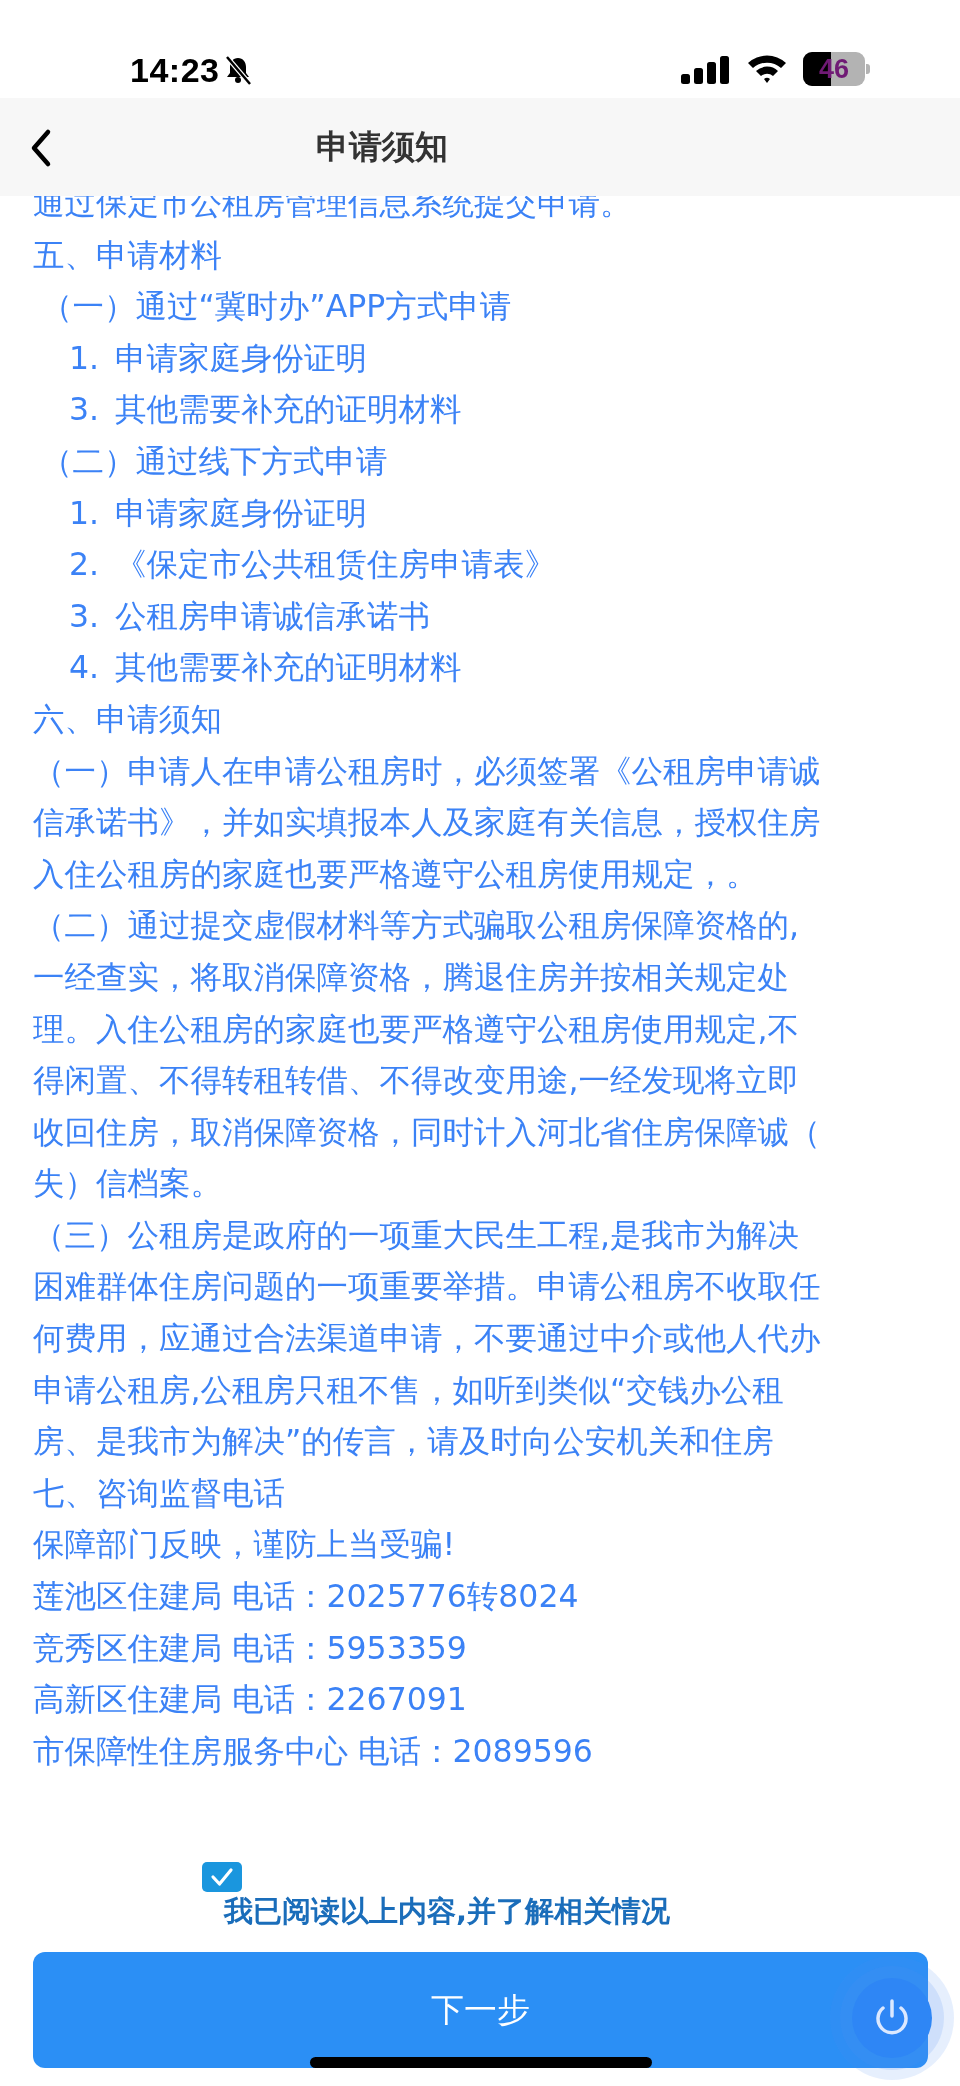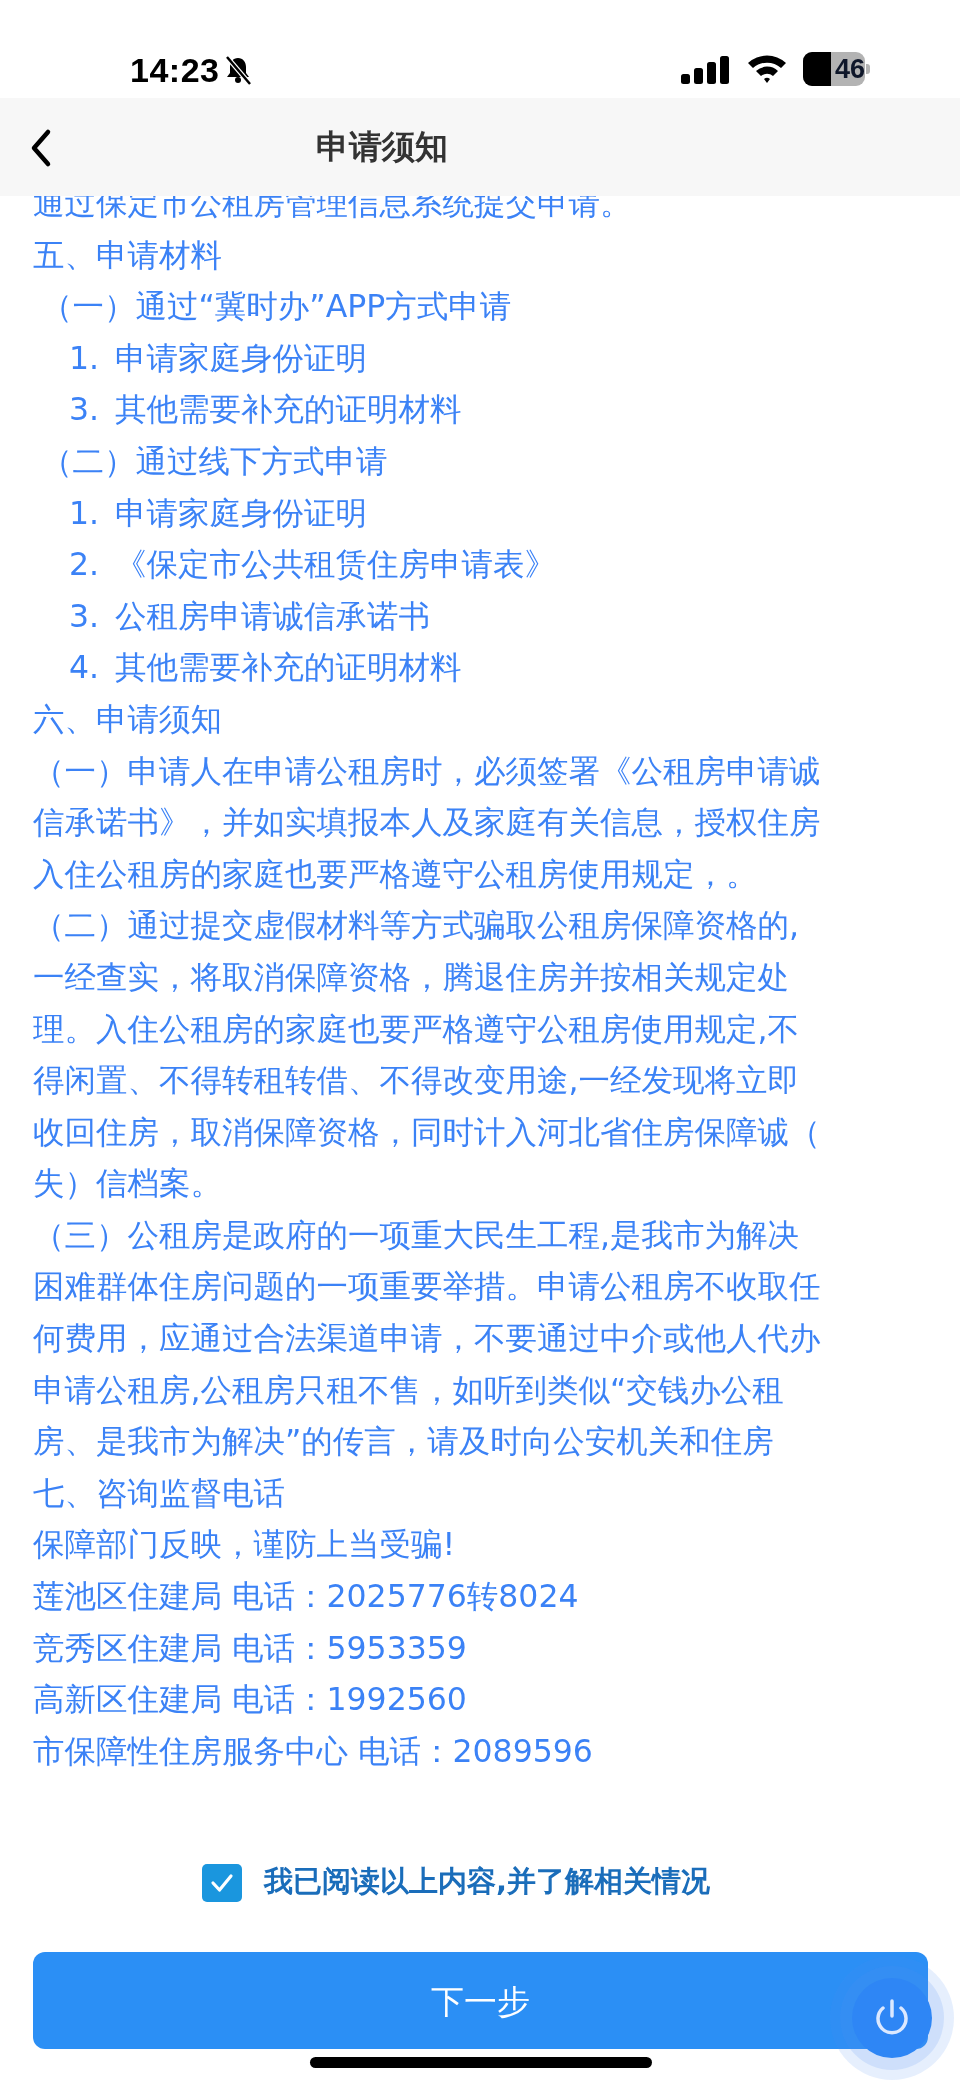--- a/index.html
+++ b/index.html
@@ -11,42 +11,42 @@
   }
   
   .status-bar { position:absolute; left:0; top:0; width:960px; height:98px; background:#ffffff; z-index:5; }
   .sb-time { position:absolute; left:110px; top:50px; font-family:"Liberation Sans",sans-serif; font-weight:bold; font-size:34px; color:#000; letter-spacing:0.5px; line-height:40px;margin-left:20px; }
   .sb-bell { position:absolute; left:222px; top:54px; width:32px; height:32px; }
   .sb-signal { position:absolute; left:681px; top:56px; width:50px; height:28px; }
   .sb-wifi { position:absolute; left:746px; top:52px; width:42px; height:34px; }
   .sb-battery { position:absolute; left:803px; top:52px; width:66px; height:34px; }
   .batt-body { position:absolute; left:0; top:0; width:62px; height:34px; border-radius:9px; background:#b3b3b3; overflow:hidden; }
   .batt-fill { position:absolute; left:0; top:0; width:28px; height:34px; background:#000; }
-  .batt-text { position:absolute; left:0; top:0; width:62px; height:52px; line-height:34px; text-align:right; font-family:"Liberation Sans",sans-serif; font-weight:bold; font-size:27px; color:#0f172a; }
+  .batt-text { position:absolute; left:0; top:0; width:62px; height:52px; line-height:34px; text-align:center; font-family:"Liberation Sans",sans-serif; font-weight:bold; font-size:27px; color:#701a75; }
   .batt-nub { position:absolute; left:63px; top:12px; width:4px; height:10px; border-radius:0 3px 3px 0; background:#b3b3b3; }
 
   
   .nav-header { position:absolute; left:0; top:98px; width:960px; height:98px; background:#f7f7f7; z-index:5; }
   .back-btn { position:absolute; left:18px; top:22px; width:56px; height:56px; cursor:pointer; }
   .page-title { position:absolute; left:0; top:0; width:764px; height:98px; line-height:98px; text-align:center; font-weight:bold; font-size:33px; color:#333; pointer-events:none; }
 
   
   .content { position:absolute; left:33px; top:178px; width:895px; z-index:1; }
   .line { font-size:31.5px; line-height:51.6px; height:51.6px; white-space:nowrap; color:#3b82f6; }
   .indent-sub { padding-left:8px; }
   .indent-item { padding-left:36px; }
   .num { display:inline-block; width:46px; }
 
   
-  .agree { position:absolute; left:202px; top:1862px; height:40px; display:flex; align-items:flex-end; cursor:pointer; }
+  .agree { position:absolute; left:202px; top:1862px; height:40px; display:flex; align-items:flex-start; cursor:pointer;flex-direction:column; }
   .checkbox { width:40px; height:38px; border-radius:5px; background:#1a96de; display:flex; align-items:center; justify-content:center; }
   .agree-text { margin-left:22px; font-weight:bold; font-size:29px; color:#1a6dba; white-space:nowrap; }
 
   
-  .next-btn { position:absolute; left:33px; top:1952px; width:895px; height:97px; border-radius:12px; background:#2b8ff5; color:#fff; font-size:33px; line-height:100px; text-align:center; cursor:pointer; border:none; padding:0; font-family:"DejaVu Sans","Liberation Sans",sans-serif; }
+  .next-btn { position:absolute; left:33px; top:1952px; width:895px; height:116px; border-radius:12px; background:#2b8ff5; color:#fff; font-size:33px; line-height:100px; text-align:center; cursor:pointer; border:none; padding:0; font-family:"DejaVu Sans","Liberation Sans",sans-serif; }
 
   
   .fab-halo { position:absolute; left:830px; top:1956px; width:124px; height:124px; border-radius:50%; background:rgba(80,140,240,0.14); }
   .fab-halo2 { position:absolute; left:840px; top:1966px; width:104px; height:104px; border-radius:50%; background:rgba(80,140,240,0.16); }
   .fab { position:absolute; left:852px; top:1978px; width:80px; height:80px; border-radius:50%; background:#2e86f5; display:flex; align-items:center; justify-content:center; cursor:pointer; }
 
   
   .home-indicator { position:absolute; left:310px; top:2057px; width:342px; height:11px; border-radius:6px; background:#000; }
 </style>
 </head>
@@ -118,21 +118,21 @@
   <div class="line">（三）公租房是政府的一项重大民生工程,是我市为解决</div>
   <div class="line">困难群体住房问题的一项重要举措。申请公租房不收取任</div>
   <div class="line">何费用，应通过合法渠道申请，不要通过中介或他人代办</div>
   <div class="line">申请公租房,公租房只租不售，如听到类似“交钱办公租</div>
   <div class="line">房、是我市为解决”的传言，请及时向公安机关和住房</div>
   <div class="line">七、咨询监督电话</div>
 
   <div class="line">保障部门反映，谨防上当受骗!</div>
   <div class="line"><span>莲池区住建局</span> <span>电话：</span><span>2025776转8024</span></div>
   <div class="line"><span>竞秀区住建局</span> <span>电话：</span><span>5953359</span></div>
-  <div class="line"><span>高新区住建局</span> <span>电话：</span><span>1992560</span></div>
+  <div class="line"><span>高新区住建局</span> <span>电话：</span><span>2267091</span></div>
   <div class="line"><span>市保障性住房服务中心</span> <span>电话：</span><span>2089596</span></div>
 </div>
 
 <div class="agree">
   <div class="checkbox">
     <svg width="30" height="30" viewBox="0 0 30 30">
       <polyline points="6,15 12.5,22 24,8" fill="none" stroke="#fff" stroke-width="3.2" stroke-linecap="round" stroke-linejoin="round"></polyline>
     </svg>
   </div>
   <span class="agree-text">我已阅读以上内容,并了解相关情况</span>

